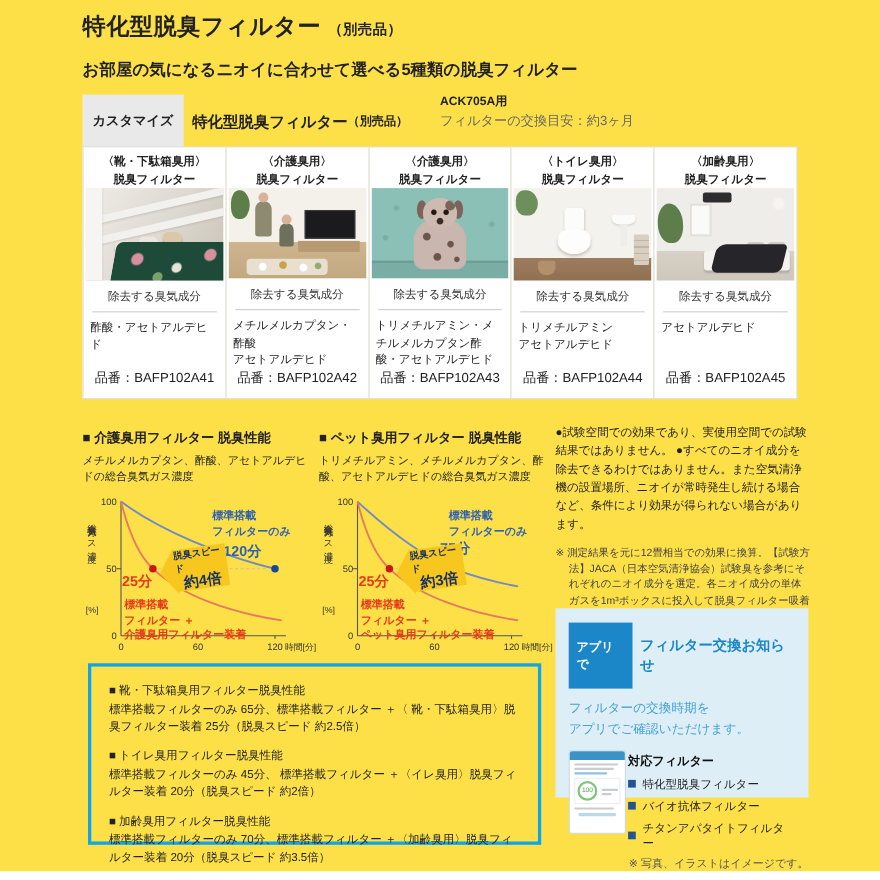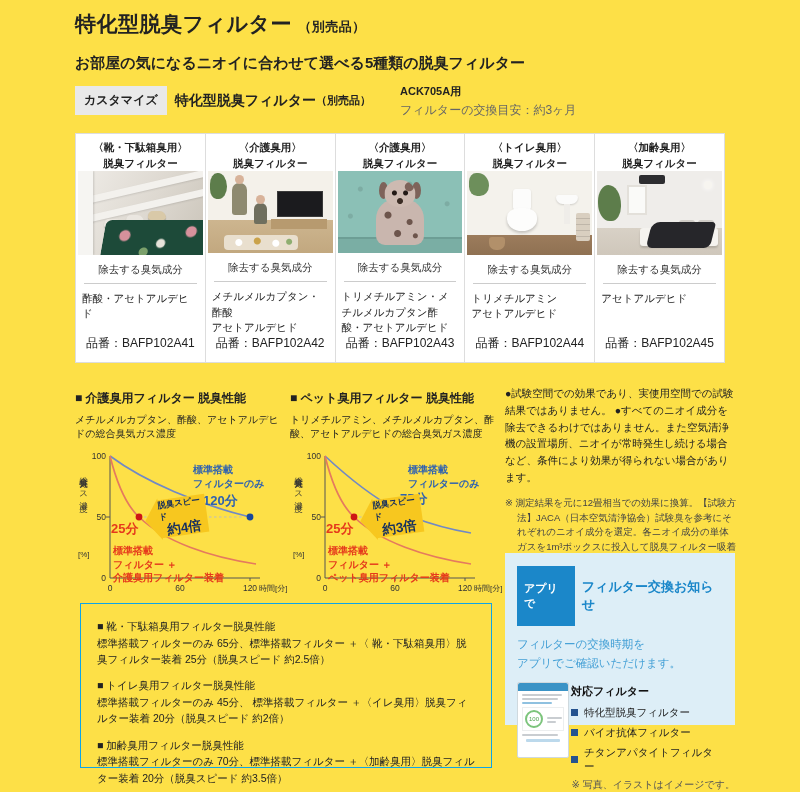--- a/index.html
+++ b/index.html
@@ -6,21 +6,21 @@
   html,body { width:800px; height:800px; background:#fff;
     font-family:"Liberation Sans","DejaVu Sans",sans-serif; color:#222; }
   .page { position:relative; width:800px; height:792px; background:#fde047; overflow:hidden; }
   .pre { white-space:pre-line; }
 
   
   .title { position:absolute; left:75px; top:10px; font-size:21px; font-weight:bold; letter-spacing:.5px; }
   .title .suffix { font-size:13px; }
   .subtitle { position:absolute; left:75px; top:54px; font-size:15px; font-weight:bold; }
   .customize-row { position:absolute; left:75px; top:86px; display:flex; align-items:center; }
-  .customize-badge { background:#e9e9e9; color:#222; font-size:12px; font-weight:bold; padding:6px 9px; }
+  .customize-badge { background:#e9e9e9; color:#222; font-size:12px; font-weight:bold; padding:16px 9px; }
   .customize-label { margin-left:8px; font-size:14px; font-weight:bold; }
   .customize-suffix { font-size:11px; font-weight:bold; }
   .model-info { position:absolute; left:400px; top:84px; }
   .model-name { font-size:11px; font-weight:bold; }
   .model-note { font-size:12px; color:#666; margin-top:3px; }
 
   
   .cards { position:absolute; left:75px; top:133px; width:650px; height:230px;
     display:flex; border:1px solid #ddd; border-left:none; }
   .card { width:130px; border-left:1px solid #ddd; display:flex; flex-direction:column; background:#fff; }
@@ -127,21 +127,21 @@
     display:flex; flex-direction:column; align-items:center; justify-content:center; }
   .arrow-l1 { font-size:8.5px; font-weight:bold; color:#17305e; }
   .arrow-l2 { font-size:13.5px; font-weight:bold; color:#17305e; line-height:1.05; }
 
   
   .notes { position:absolute; left:505px; top:385px; width:232px; }
   .notes-bullets { font-size:10.5px; line-height:1.6; color:#222; }
   .notes-measure { margin-top:10px; font-size:9.5px; line-height:1.55; color:#444; padding-left:12px; text-indent:-12px; }
 
   
-  .perf-box { position:absolute; left:80px; top:603px; width:412px; height:165px; border:1px solid #0ea5e9; padding:15px 16px 10px; }
+  .perf-box { position:absolute; left:80px; top:603px; width:412px; height:165px; border:3px solid #0ea5e9; padding:15px 16px 10px; }
   .perf-item { margin-bottom:11px; }
   .perf-heading { font-size:10.5px; line-height:1.5; }
   .perf-body { font-size:10.5px; line-height:1.55; }
 
   
   .app-box { position:absolute; left:505px; top:553px; width:230px; height:172px; background:#ddeef7; padding:13px 12px; }
   .app-head { display:flex; align-items:center; }
   .app-badge { background:#1b87c9; color:#fff; font-size:11px; font-weight:bold; padding:15px 7px; }
   .app-title { color:#1b87c9; font-size:13px; font-weight:bold; margin-left:7px; }
   .app-body { color:#44a0d6; font-size:11.5px; line-height:1.65; margin-top:9px; }

